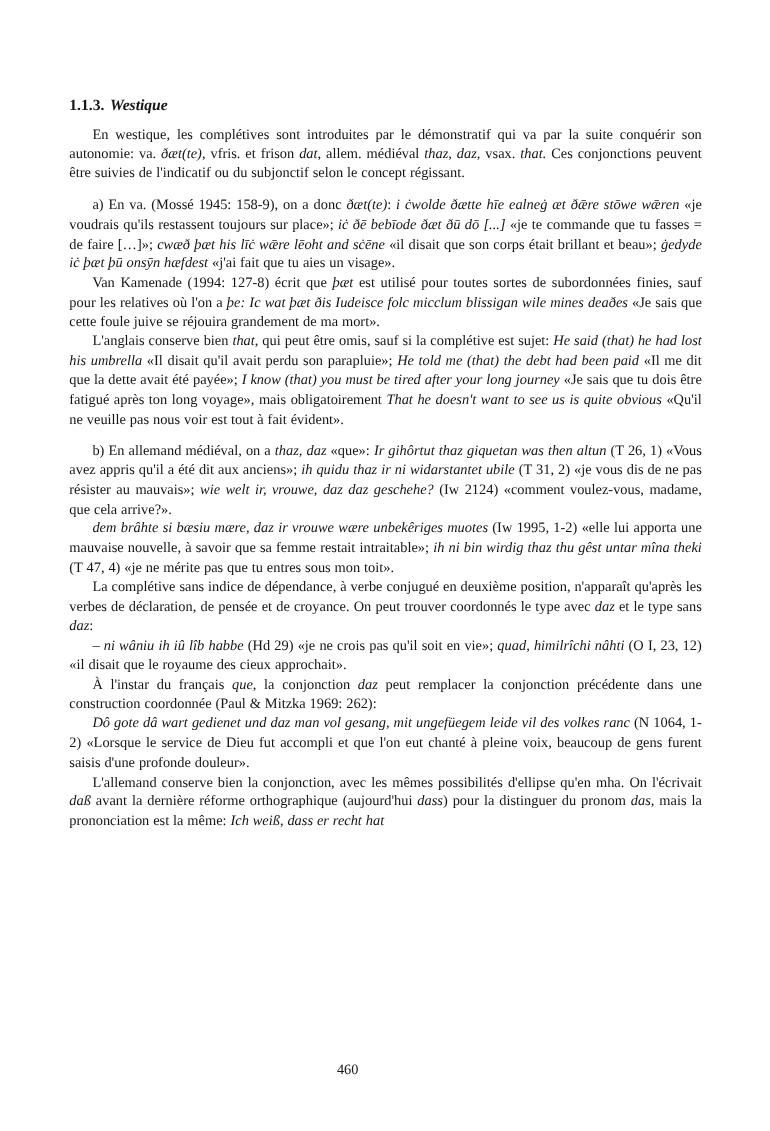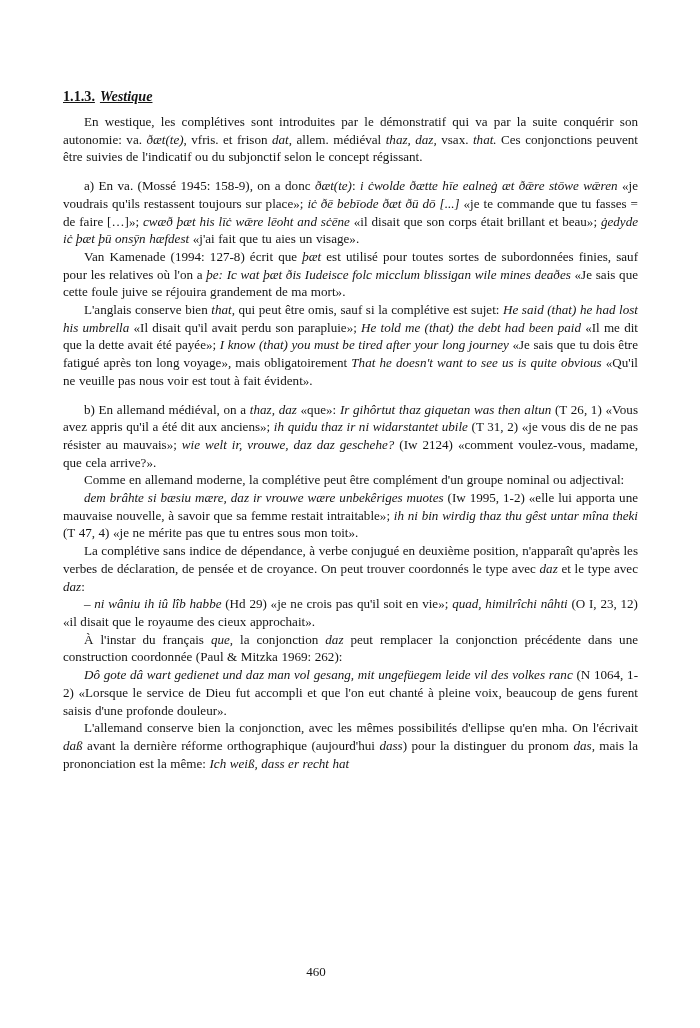--- a/index.html
+++ b/index.html
@@ -25,21 +25,20 @@
     left: 63px;
     top: 87px;
     width: 575px;
   }
   h1.heading {
     font-size: 14.2px;
     line-height: 18px;
     font-weight: bold;
     margin: 0 0 8px 0;
     padding: 0;
-    text-decoration: underline;
   }
   h1.heading .num {
     font-style: normal;
     margin-right: 5px;
   }
   h1.heading .title {
     font-style: italic;
   }
   .paras p {
     font-size: 13.1px;
@@ -74,23 +73,22 @@
   <div class="text-block">
     <h1 class="heading">
       <span class="num">1.1.3.</span><span class="title">Westique</span>
     </h1>
     <div class="paras" id="paras">
         <p><span>En westique, les complétives sont introduites par le démonstratif qui va par la suite conquérir son autonomie: va. </span><i>ðæt(te)</i><span>, vfris. et frison </span><i>dat</i><span>, allem. médiéval </span><i>thaz, daz,</i><span> vsax. </span><i>that.</i><span> Ces conjonctions peuvent être suivies de l'indicatif ou du subjonctif selon le concept régissant.</span></p>
         <p class="gap"><span>a) En va. (Mossé 1945: 158-9), on a donc </span><i>ðæt(te)</i><span>: </span><i>i ċwolde ðætte hīe ealneġ æt ðǣre stōwe wǣren</i><span> «je voudrais qu'ils restassent toujours sur place»; </span><i>iċ ðē bebīode ðæt ðū dō [...]</i><span> «je te commande que tu fasses = de faire […]»; </span><i>cwæð þæt his līċ wǣre lēoht and sċēne</i><span> «il disait que son corps était brillant et beau»; </span><i>ġedyde iċ þæt þū onsȳn hæfdest</i><span> «j'ai fait que tu aies un visage».</span></p>
         <p><span>Van Kamenade (1994: 127-8) écrit que </span><i>þæt</i><span> est utilisé pour toutes sortes de subordonnées finies, sauf pour les relatives où l'on a </span><i>þe: Ic wat þæt ðis Iudeisce folc micclum blissigan wile mines deaðes</i><span> «Je sais que cette foule juive se réjouira grandement de ma mort».</span></p>
         <p><span>L'anglais conserve bien </span><i>that</i><span>, qui peut être omis, sauf si la complétive est sujet: </span><i>He said (that) he had lost his umbrella</i><span> «Il disait qu'il avait perdu son parapluie»; </span><i>He told me (that) the debt had been paid</i><span> «Il me dit que la dette avait été payée»; </span><i>I know (that) you must be tired after your long journey</i><span> «Je sais que tu dois être fatigué après ton long voyage», mais obligatoirement </span><i>That he doesn't want to see us is quite obvious</i><span> «Qu'il ne veuille pas nous voir est tout à fait évident».</span></p>
         <p class="gap"><span>b) En allemand médiéval, on a </span><i>thaz, daz</i><span> «que»: </span><i>Ir gihôrtut thaz giquetan was then altun</i><span> (T 26, 1) «Vous avez appris qu'il a été dit aux anciens»; </span><i>ih quidu thaz ir ni widarstantet ubile</i><span> (T 31, 2) «je vous dis de ne pas résister au mauvais»; </span><i>wie welt ir, vrouwe, daz daz geschehe?</i><span> (Iw 2124) «comment voulez-vous, madame, que cela arrive?».</span></p>
-        <p><span>Comme en allemand moderne, la complétive peut être complément d'un groupe nominal ou adjectival:</span></p>
         <p><i>dem brâhte si bæsiu mære, daz ir vrouwe wære unbekêriges muotes</i><span> (Iw 1995, 1-2) «elle lui apporta une mauvaise nouvelle, à savoir que sa femme restait intraitable»; </span><i>ih ni bin wirdig thaz thu gêst untar mîna theki</i><span> (T 47, 4) «je ne mérite pas que tu entres sous mon toit».</span></p>
-        <p><span>La complétive sans indice de dépendance, à verbe conjugué en deuxième position, n'apparaît qu'après les verbes de déclaration, de pensée et de croyance. On peut trouver coordonnés le type avec </span><i>daz</i><span> et le type avec </span><i>daz</i><span>:</span></p>
+        <p><span>La complétive sans indice de dépendance, à verbe conjugué en deuxième position, n'apparaît qu'après les verbes de déclaration, de pensée et de croyance. On peut trouver coordonnés le type avec </span><i>daz</i><span> et le type sans </span><i>daz</i><span>:</span></p>
         <p><span>– </span><i>ni wâniu ih iû lîb habbe</i><span> (Hd 29) «je ne crois pas qu'il soit en vie»; </span><i>quad, himilrîchi nâhti</i><span> (O I, 23, 12) «il disait que le royaume des cieux approchait».</span></p>
         <p><span>À l'instar du français </span><i>que</i><span>, la conjonction </span><i>daz</i><span> peut remplacer la conjonction précédente dans une construction coordonnée (Paul &amp; Mitzka 1969: 262):</span></p>
         <p><i>Dô gote dâ wart gedienet und daz man vol gesang, mit ungefüegem leide vil des volkes ranc</i><span> (N 1064, 1-2) «Lorsque le service de Dieu fut accompli et que l'on eut chanté à pleine voix, beaucoup de gens furent saisis d'une profonde douleur».</span></p>
         <p><span>L'allemand conserve bien la conjonction, avec les mêmes possibilités d'ellipse qu'en mha. On l'écrivait </span><i>daß</i><span> avant la dernière réforme orthographique (aujourd'hui </span><i>dass</i><span>) pour la distinguer du pronom </span><i>das</i><span>, mais la prononciation est la même: </span><i>Ich weiß, dass er recht hat</i></p>
       </div>
   </div>
   <div class="footer">
     <span>460</span>
   </div>
 </div>

